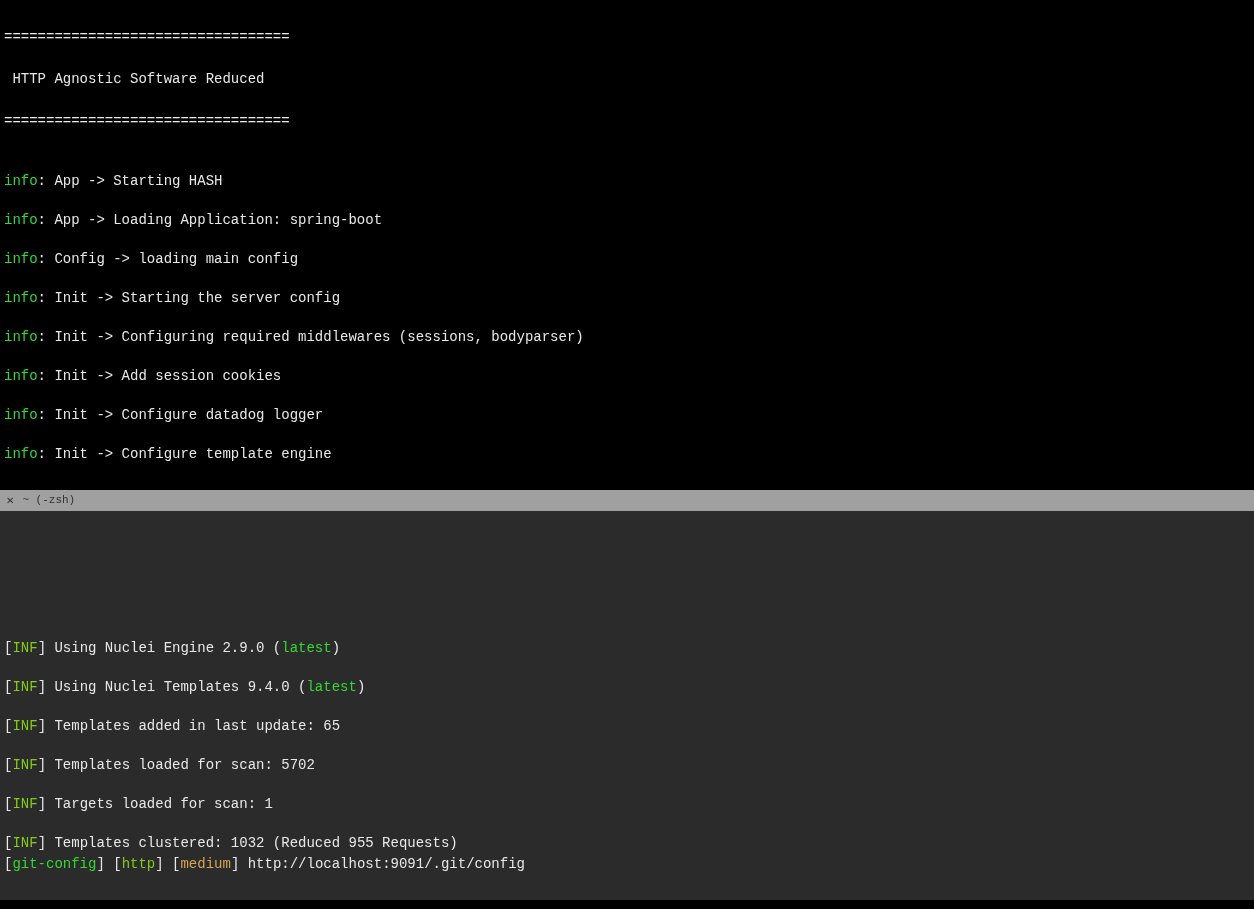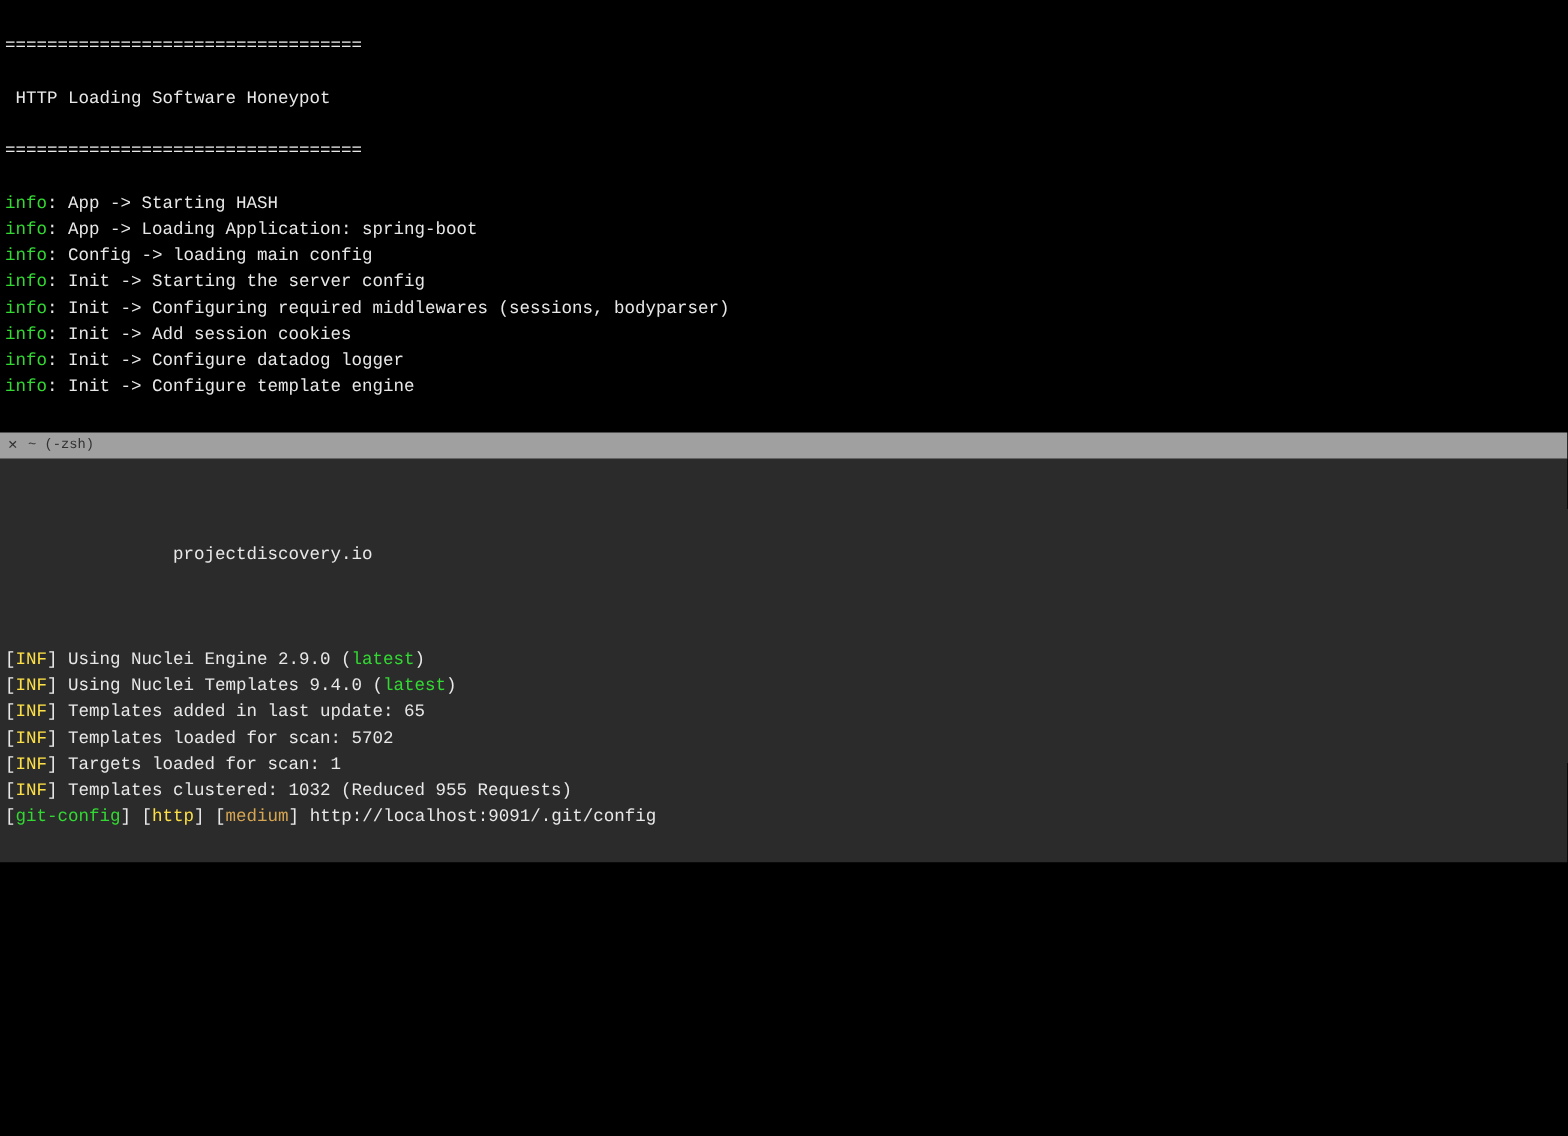--- a/index.html
+++ b/index.html
@@ -27,38 +27,37 @@
     gap: 8px;
   }
   .pane-divider .close-x { font-family: sans-serif; font-size:10px; }
   .pane-bottom {
     background: #2b2b2b;
     color: #e8e8e8;
     padding: 4px 4px;
     white-space: pre;
   }
   .c-green  { color: #33d933; }
-  .c-blue   { color: #fde047; }
+  .c-blue   { color: #84cc16; }
   .c-orange { color: #d6a552; }
-  .logline { white-space: pre; }
+  .logline { white-space: pre; margin-top: 18px; }
   .finding-line { white-space: pre; }
 </style>
 </head>
 <body>
 
 <div class="pane-top">
 <div>==================================</div>
-<div> HTTP Loading Software Honeypot</div>
+<div> HTTP Agnostic Software Reduced</div>
 <div>==================================</div>
 <div id="top-logs"><div class="logline"><span class="c-green">info</span><span>: App -&gt; Starting HASH</span></div><div class="logline"><span class="c-green">info</span><span>: App -&gt; Loading Application: spring-boot</span></div><div class="logline"><span class="c-green">info</span><span>: Config -&gt; loading main config</span></div><div class="logline"><span class="c-green">info</span><span>: Init -&gt; Starting the server config</span></div><div class="logline"><span class="c-green">info</span><span>: Init -&gt; Configuring required middlewares (sessions, bodyparser)</span></div><div class="logline"><span class="c-green">info</span><span>: Init -&gt; Add session cookies</span></div><div class="logline"><span class="c-green">info</span><span>: Init -&gt; Configure datadog logger</span></div><div class="logline"><span class="c-green">info</span><span>: Init -&gt; Configure template engine</span></div></div>
 </div>
 
 <div class="pane-divider">
   <span class="close-x">✕</span>
   <span>~ (-zsh)</span>
 </div>
 
 <div class="pane-bottom">
 <div> </div>
-<div>                projectdiscovery.io</div>
 <div> </div>
 <div id="bottom-out"><div class="logline">[<span class="c-blue">INF</span>] Using Nuclei Engine 2.9.0 (<span class="c-green">latest</span>)</div><div class="logline">[<span class="c-blue">INF</span>] Using Nuclei Templates 9.4.0 (<span class="c-green">latest</span>)</div><div class="logline">[<span class="c-blue">INF</span>] Templates added in last update: 65</div><div class="logline">[<span class="c-blue">INF</span>] Templates loaded for scan: 5702</div><div class="logline">[<span class="c-blue">INF</span>] Targets loaded for scan: 1</div><div class="logline">[<span class="c-blue">INF</span>] Templates clustered: 1032 (Reduced 955 Requests)</div><div class="finding-line">[<span class="c-green">git-config</span>] [<span class="c-blue">http</span>] [<span class="c-orange">medium</span>] <span>http://localhost:9091/.git/config</span></div></div>
 </div>
 
 </body></html>

